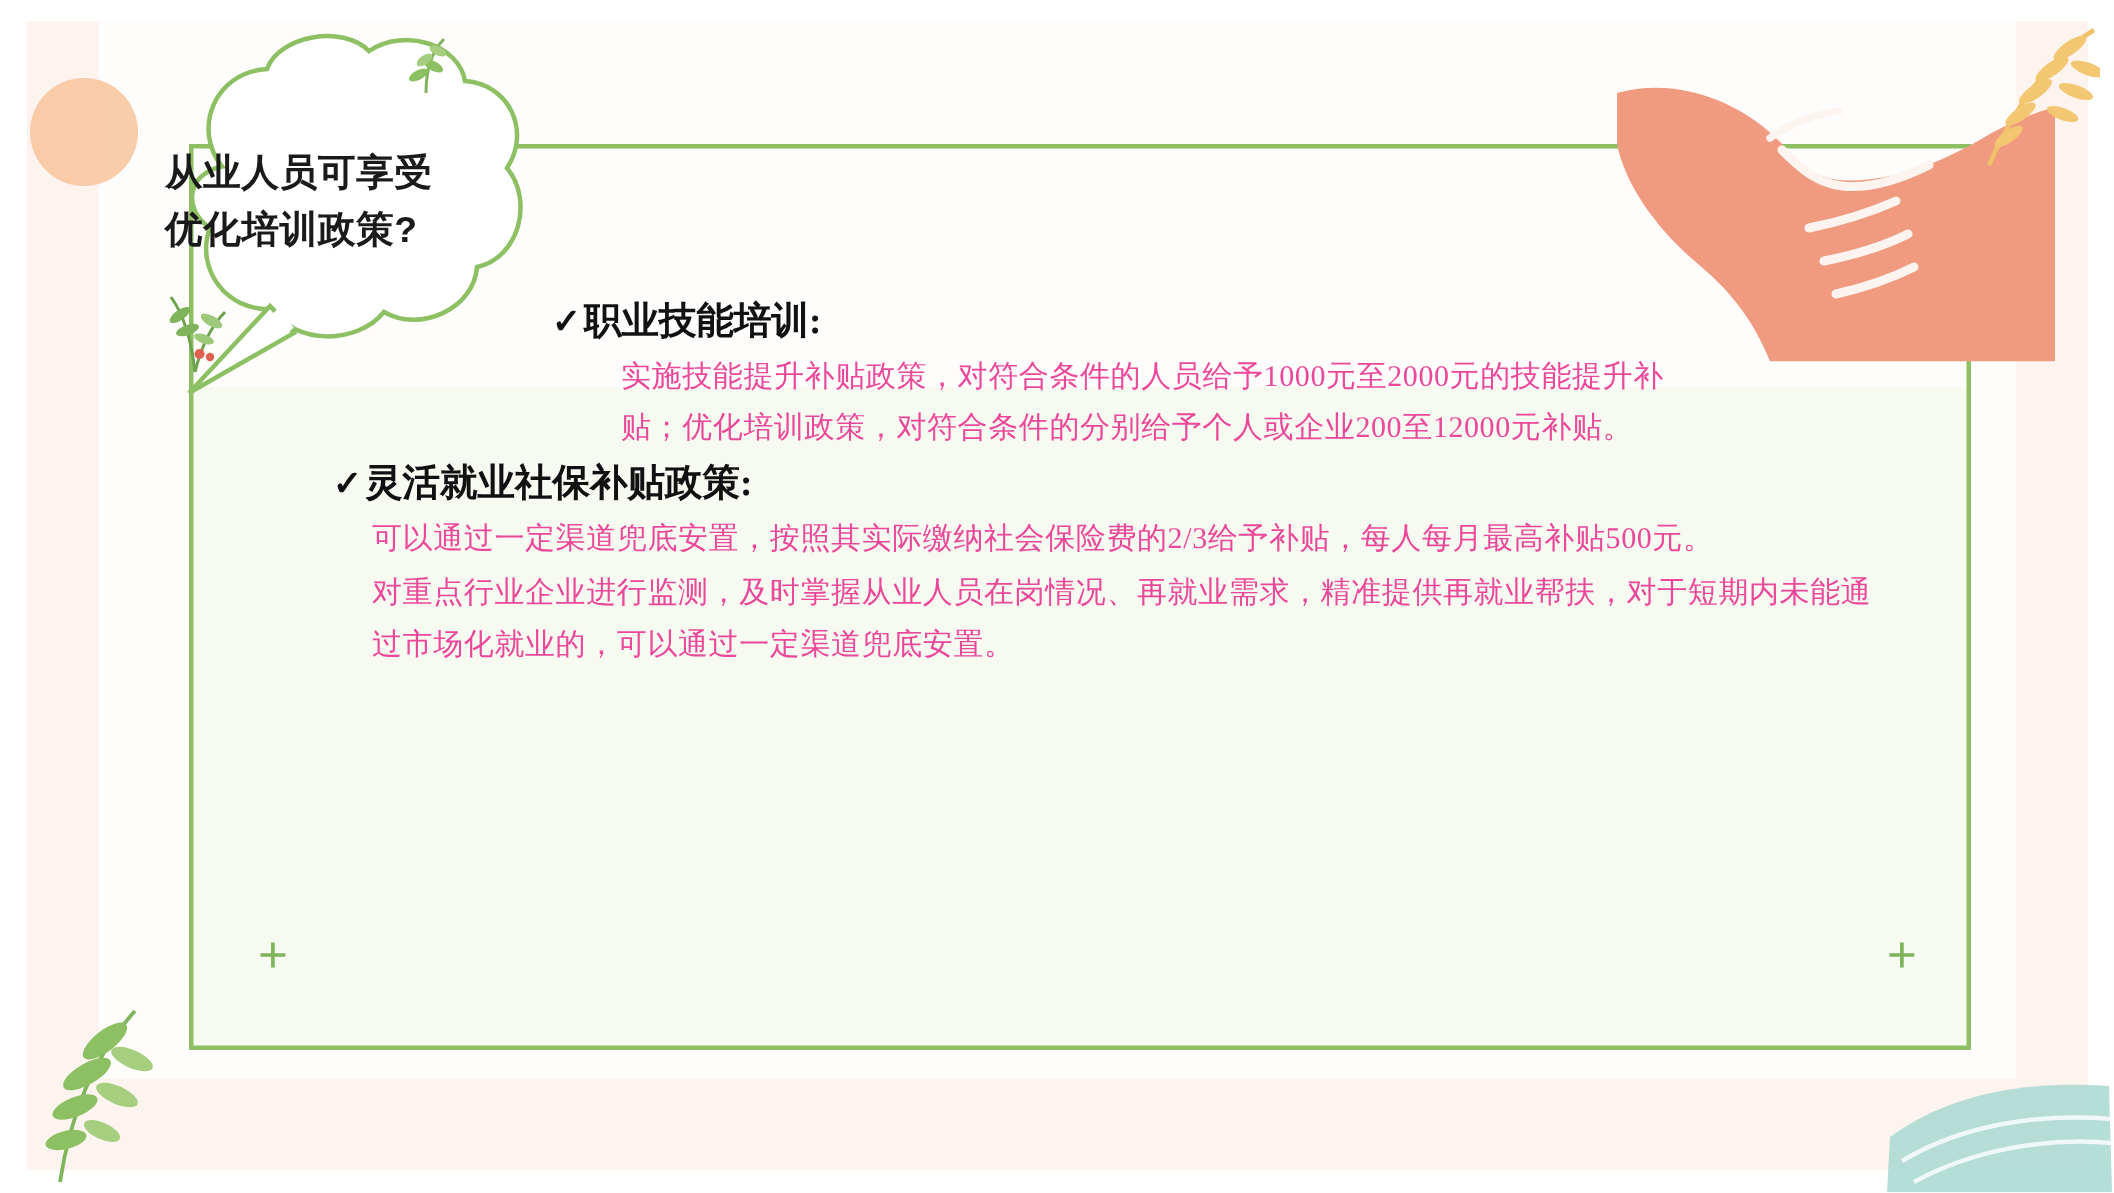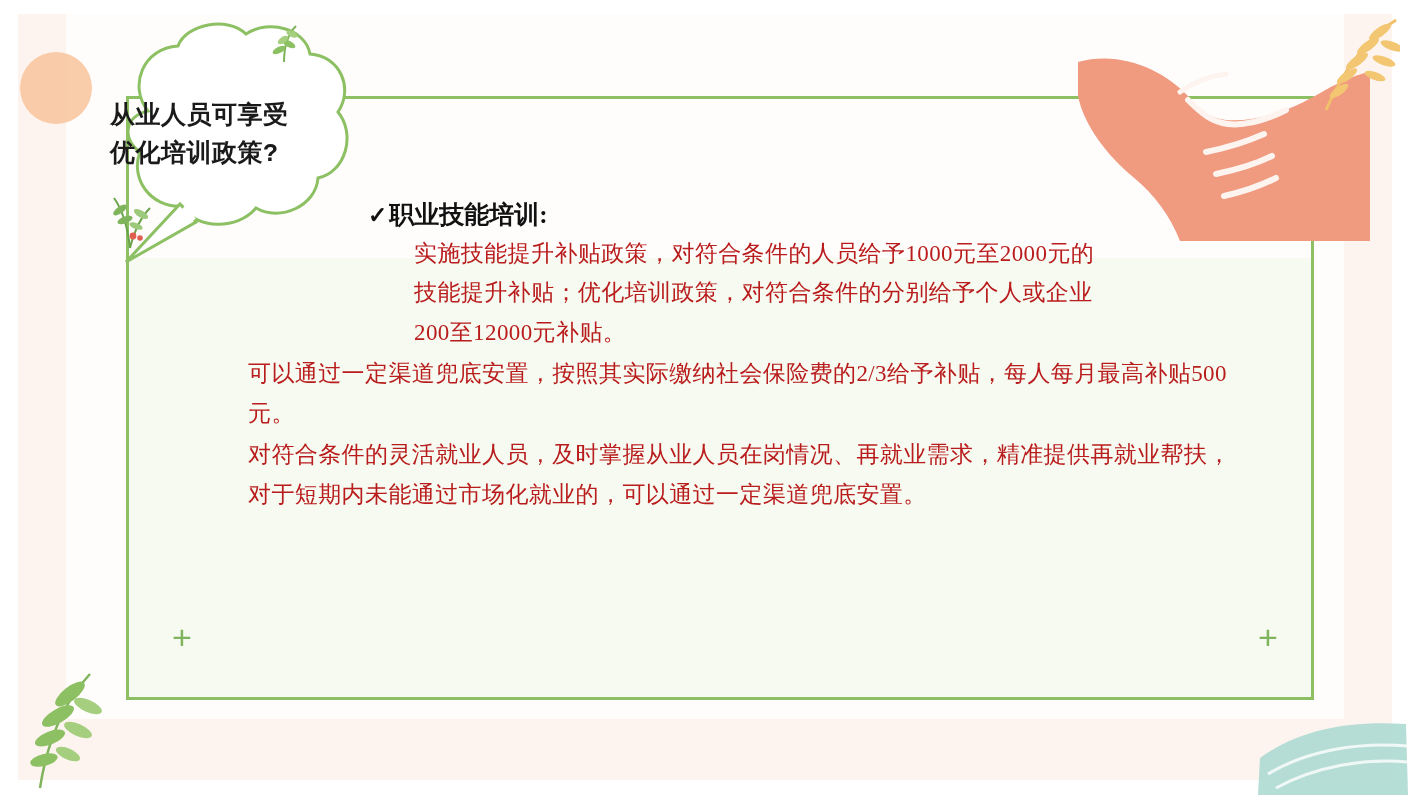--- a/index.html
+++ b/index.html
@@ -120,23 +120,23 @@
     color: #111;
     white-space: nowrap;
   }
   .check {
     color: #111;
     font-weight: bold;
     font-size: 23px;
     margin-right: 2px;
   }
   .item-body {
-    font-size: 23px;
+    font-size: 20px;
     line-height: 1.72;
-    color: #b91c1c;
+    color: #ec4899;
     letter-spacing: .4px;
   }
   
   .head-indent-1 { margin-left: 146px; }
   .body-indent-1 { margin-left: 192px; width: 700px; }
   .head-indent-2 { margin-left: 0px; }
   .body-indent-2 { margin-left: 26px; width: 1020px; }
   .head-indent-3 { margin-left: 0px; }
   .body-indent-3 { margin-left: 26px; width: 1000px; }
 
@@ -308,22 +308,25 @@
   <div class="content">
 
     <div class="item">
       <div class="item-head head-indent-1">
         <span class="check">✓</span><span>职业技能培训:</span>
       </div>
       <div class="item-body body-indent-1">实施技能提升补贴政策，对符合条件的人员给予1000元至2000元的技能提升补贴；优化培训政策，对符合条件的分别给予个人或企业200至12000元补贴。</div>
     </div>
 
     <div class="item">
+      <div class="item-head head-indent-2">
+        <span class="check">✓</span><span>灵活就业社保补贴政策:</span>
+      </div>
       <div class="item-body body-indent-2">可以通过一定渠道兜底安置，按照其实际缴纳社会保险费的2/3给予补贴，每人每月最高补贴500元。</div>
     </div>
 
     <div class="item">
-      <div class="item-body body-indent-3">对符合条件的灵活就业人员，及时掌握从业人员在岗情况、再就业需求，精准提供再就业帮扶，对于短期内未能通过市场化就业的，可以通过一定渠道兜底安置。</div>
+      <div class="item-body body-indent-3">对重点行业企业进行监测，及时掌握从业人员在岗情况、再就业需求，精准提供再就业帮扶，对于短期内未能通过市场化就业的，可以通过一定渠道兜底安置。</div>
     </div>
 
   </div>
 
 </div>
 
 </body></html>

